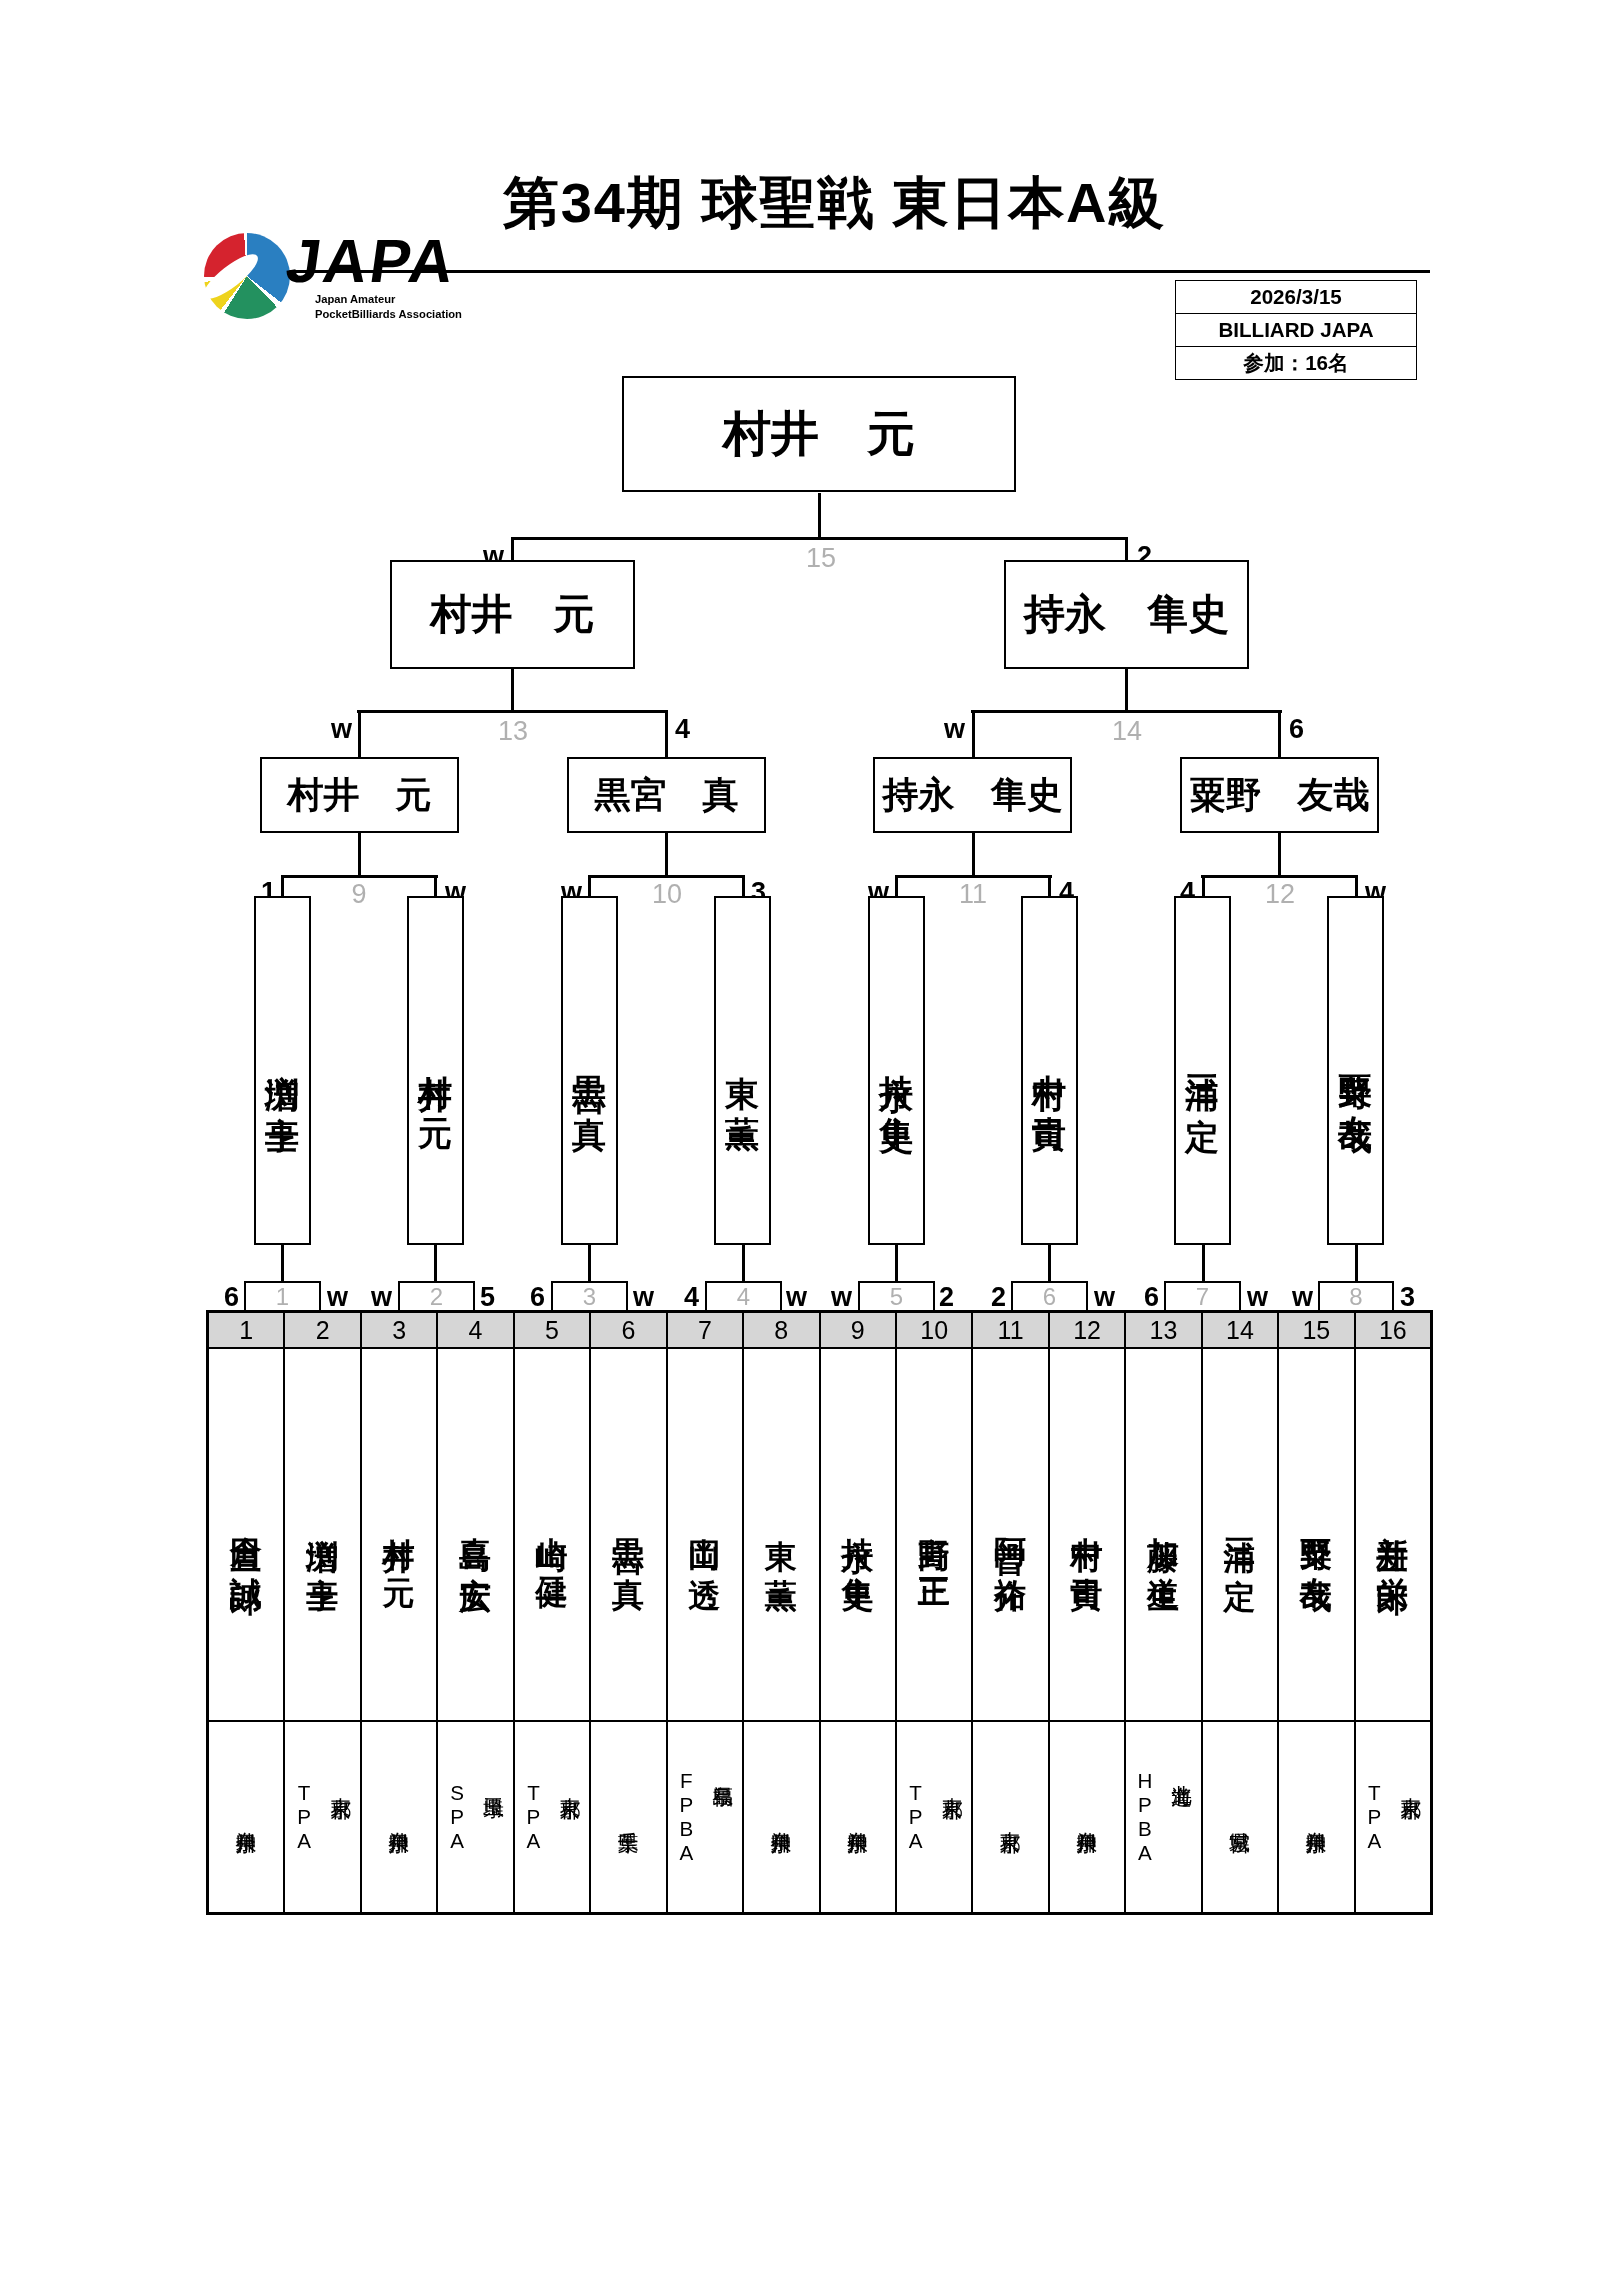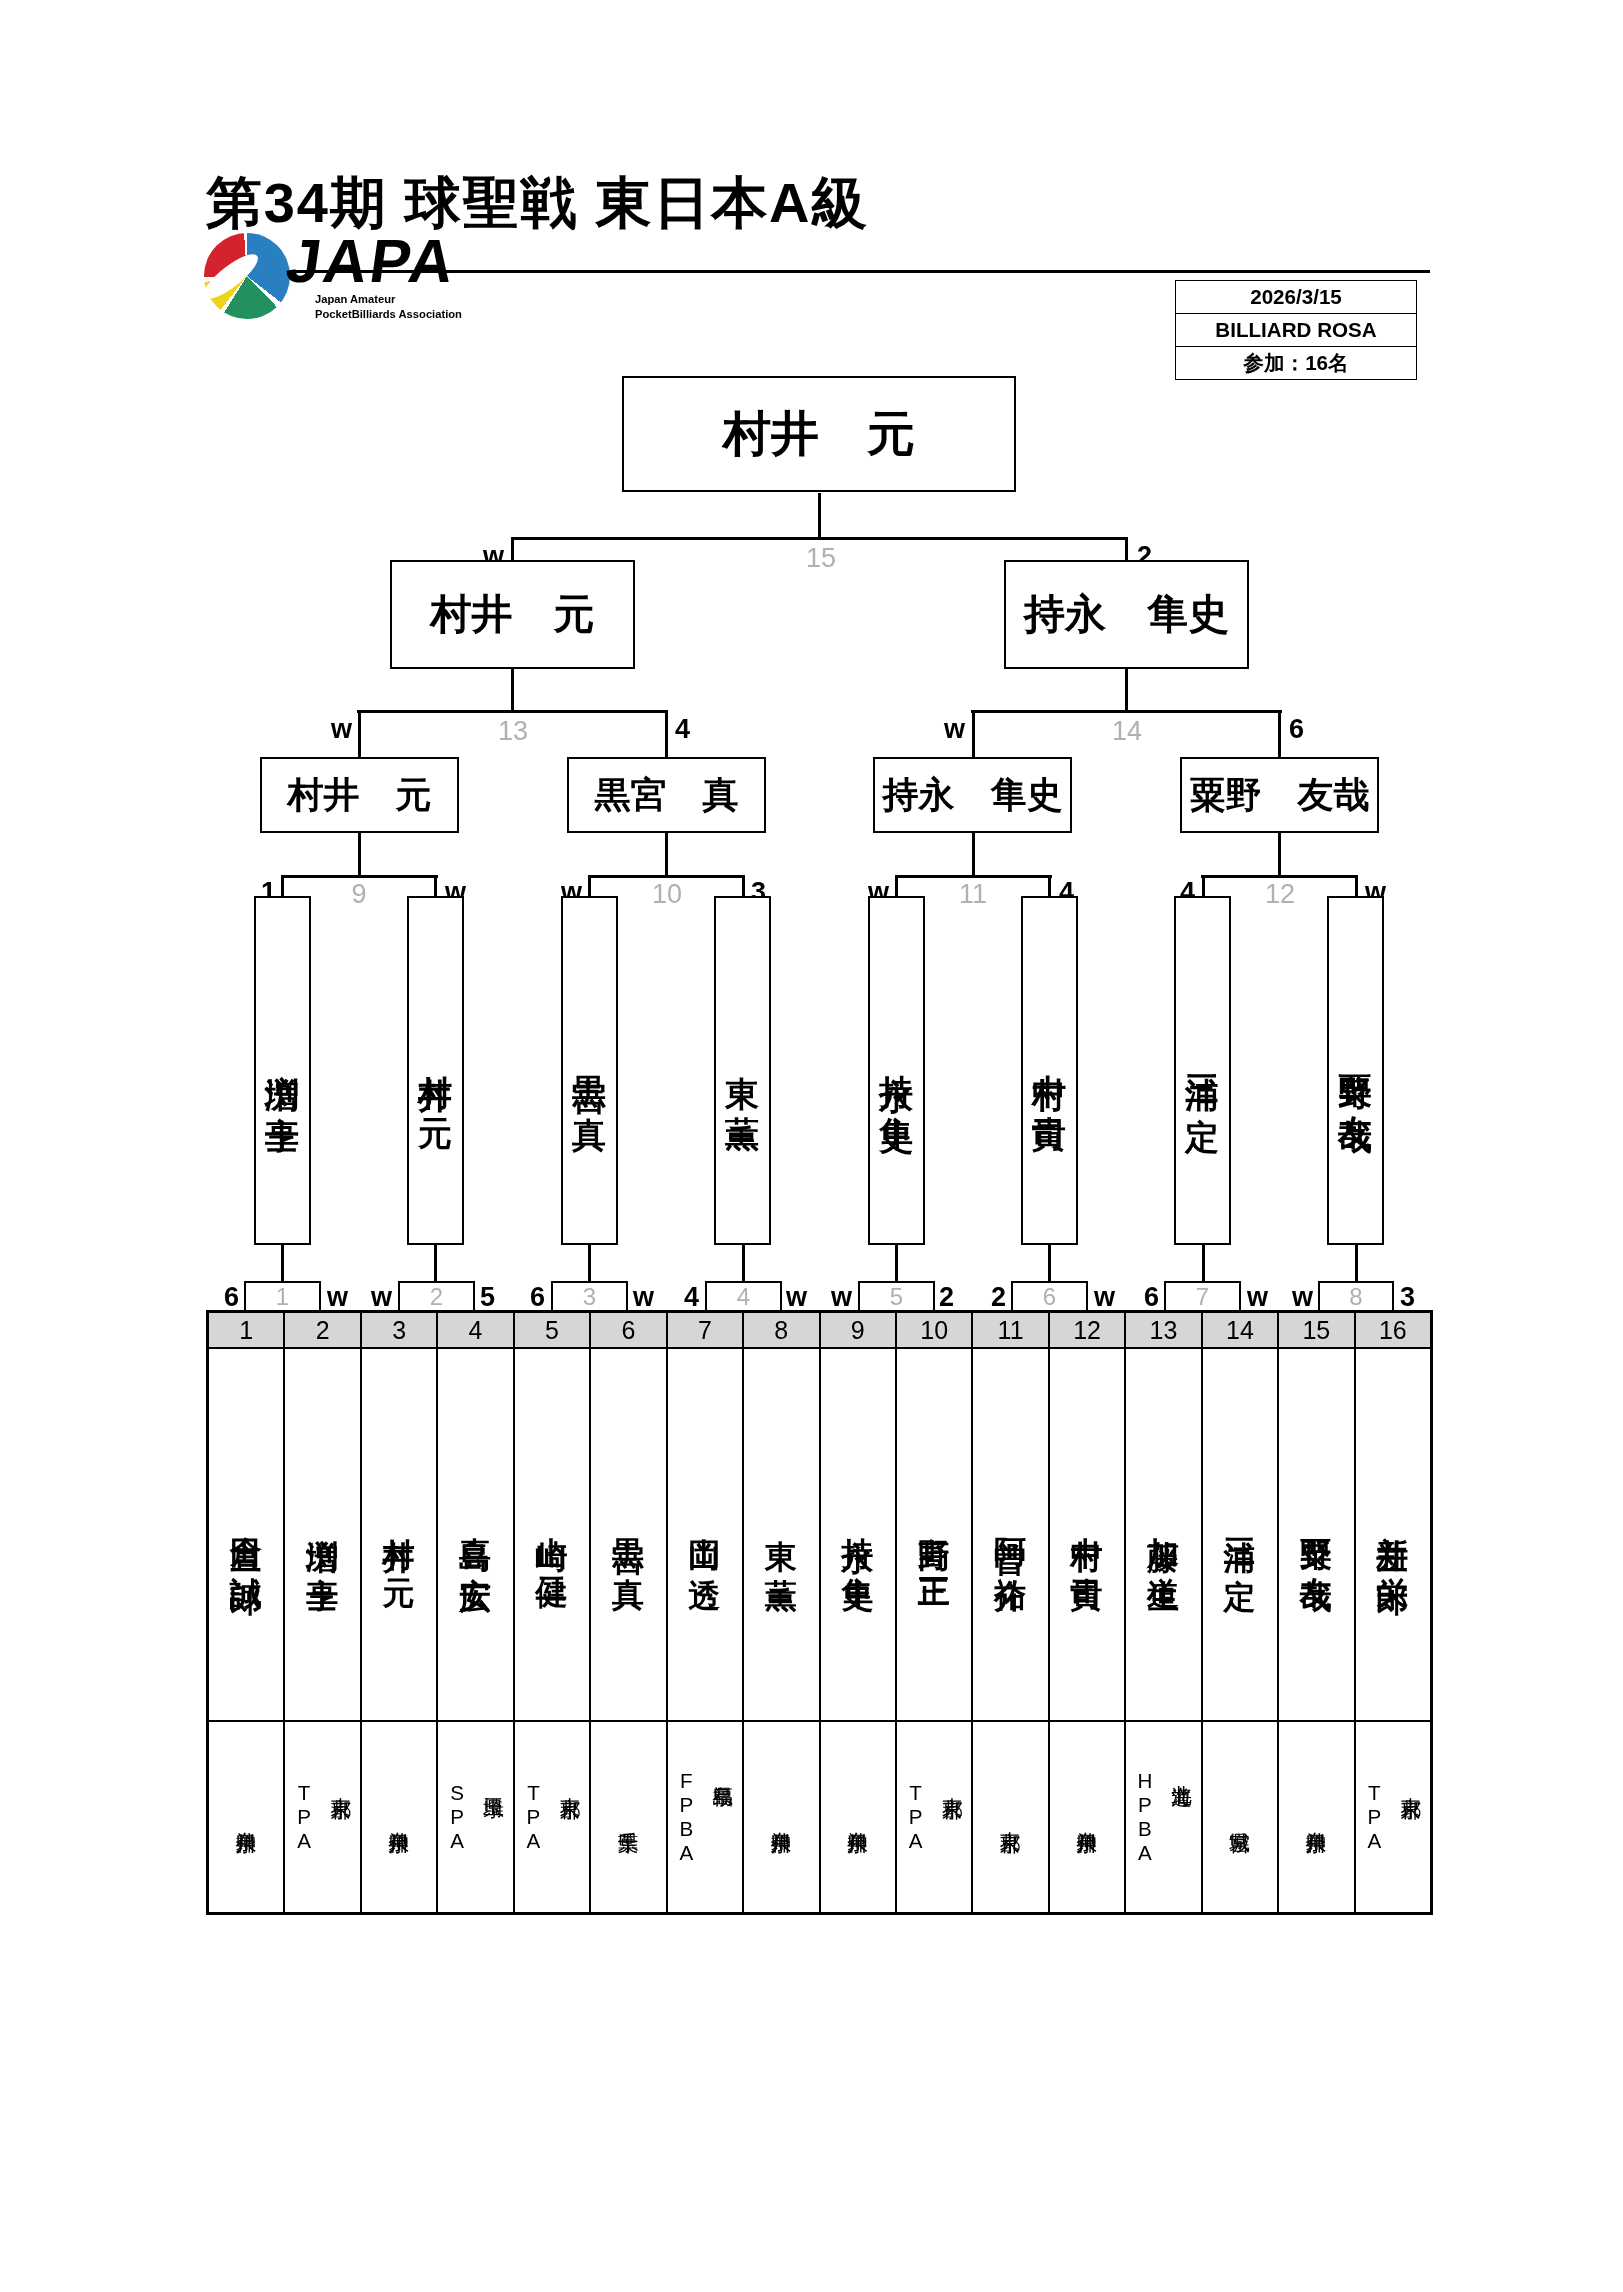--- a/index.html
+++ b/index.html
@@ -12,21 +12,21 @@
   .sf{font-size:41px;}
   .qf{font-size:36px;}
   .tall{font-size:34px;}
   .vtext{writing-mode:vertical-rl;text-orientation:upright;letter-spacing:0.08em;}
   .score{position:absolute;font-weight:bold;font-size:27px;line-height:1;white-space:nowrap;}
   .score.r{text-align:right;}
   .mnum{position:absolute;color:#b0b0b0;font-size:27px;line-height:1;text-align:center;}
   .numbox{position:absolute;top:1281px;height:32px;border:2.7px solid #000;background:#fff;
           box-sizing:border-box;display:flex;align-items:center;justify-content:center;
           color:#b0b0b0;font-size:24px;}
-  .title{position:absolute;left:206px;top:166px;width:1227px;
+  .title{position:absolute;left:221px;top:166px;width:1227px;text-align:center;
          font-size:56px;font-weight:bold;letter-spacing:1.8px;}
   .titlerule{position:absolute;left:207px;top:270px;width:1223px;height:2.7px;background:#000;}
   
   .info{position:absolute;left:1175px;top:280px;width:240px;border:1.8px solid #000;background:#fff;}
   .info .row{height:32px;display:flex;align-items:center;justify-content:center;
              font-size:20.6px;font-weight:700;border-bottom:1.8px solid #000;}
   .info .row:last-child{border-bottom:none;}
   
   .ball{position:absolute;left:204px;top:233px;width:86px;height:86px;border-radius:50%;
         background:conic-gradient(from 0deg,
@@ -64,21 +64,21 @@
     <div class="swoosh"></div>
   </div>
   <div class="logotype">JAPA</div>
   <div class="logosub">
     <div>Japan Amateur</div>
     <div>PocketBilliards Association</div>
   </div>
 
   <div class="info">
     <div class="row">2026/3/15</div>
-    <div class="row">BILLIARD ROSA</div>
+    <div class="row">BILLIARD JAPA</div>
     <div class="row">参加：16名</div>
   </div>
 
   <div class="box champ" style="left:622px;top:376px;width:394px;height:116px;">
     <span>村井　元</span>
   </div>
 
   <div class="line" style="left:818px;top:493px;width:2.7px;height:47px;"></div>
   <div class="line" style="left:511px;top:537px;width:617px;height:2.7px;"></div>
   <div class="line" style="left:511px;top:537px;width:2.7px;height:25px;"></div>

